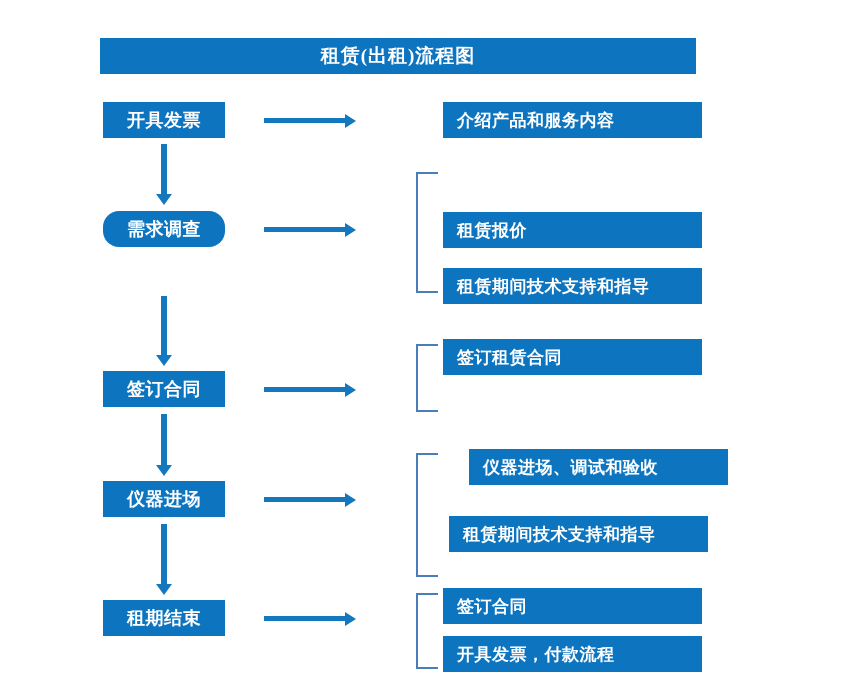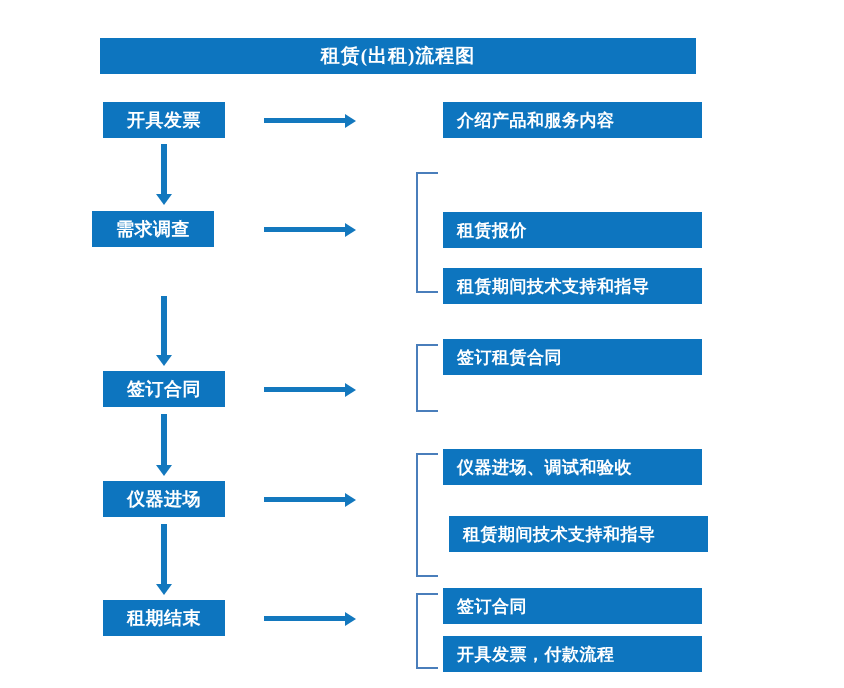--- a/index.html
+++ b/index.html
@@ -110,21 +110,21 @@
 <div id="canvas">
 
   <div class="box title-bar" style="left:100px; top:12px; width:596px; height:36px;">
     <span>租赁(出租)流程图</span>
   </div>
 
   <div class="box stage-box" style="left:103px; top:76px; width:122px; height:36px;">
     <span>开具发票</span>
   </div>
 
-  <div class="box stage-box" style="left:92px; top:185px; width:122px; height:36px;">
+  <div class="box stage-box" style="left:103px; top:185px; width:122px; height:36px;border-radius:16px;">
     <span>需求调查</span>
   </div>
 
   <div class="box stage-box" style="left:103px; top:345px; width:122px; height:36px;">
     <span>签订合同</span>
   </div>
 
   <div class="box stage-box" style="left:103px; top:455px; width:122px; height:36px;">
     <span>仪器进场</span>
   </div>
@@ -197,21 +197,21 @@
 
   <div class="box detail-box" style="left:443px; top:242px; width:259px; height:36px;">
     <span>租赁期间技术支持和指导</span>
   </div>
 
   <div class="box detail-box" style="left:443px; top:313px; width:259px; height:36px;">
     <span>签订租赁合同</span>
   </div>
 
 
-  <div class="box detail-box" style="left:443px; top:423px; width:259px; height:36px;text-align:center;">
+  <div class="box detail-box" style="left:469px; top:423px; width:259px; height:36px;text-align:center;">
     <span>仪器进场、调试和验收</span>
   </div>
 
   <div class="box detail-box" style="left:449px; top:490px; width:259px; height:36px;">
     <span>租赁期间技术支持和指导</span>
   </div>
 
   <div class="box detail-box" style="left:443px; top:562px; width:259px; height:36px;">
     <span>签订合同</span>
   </div>

